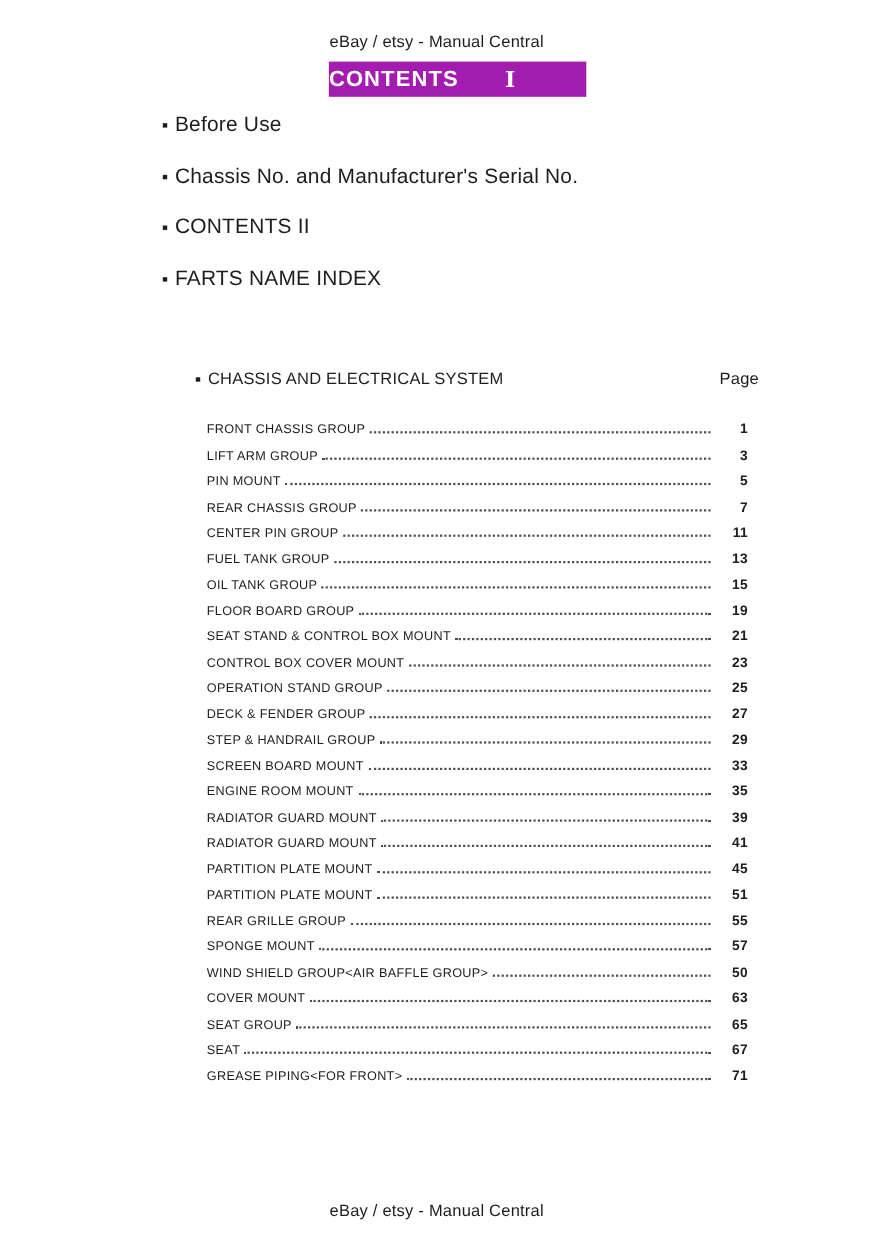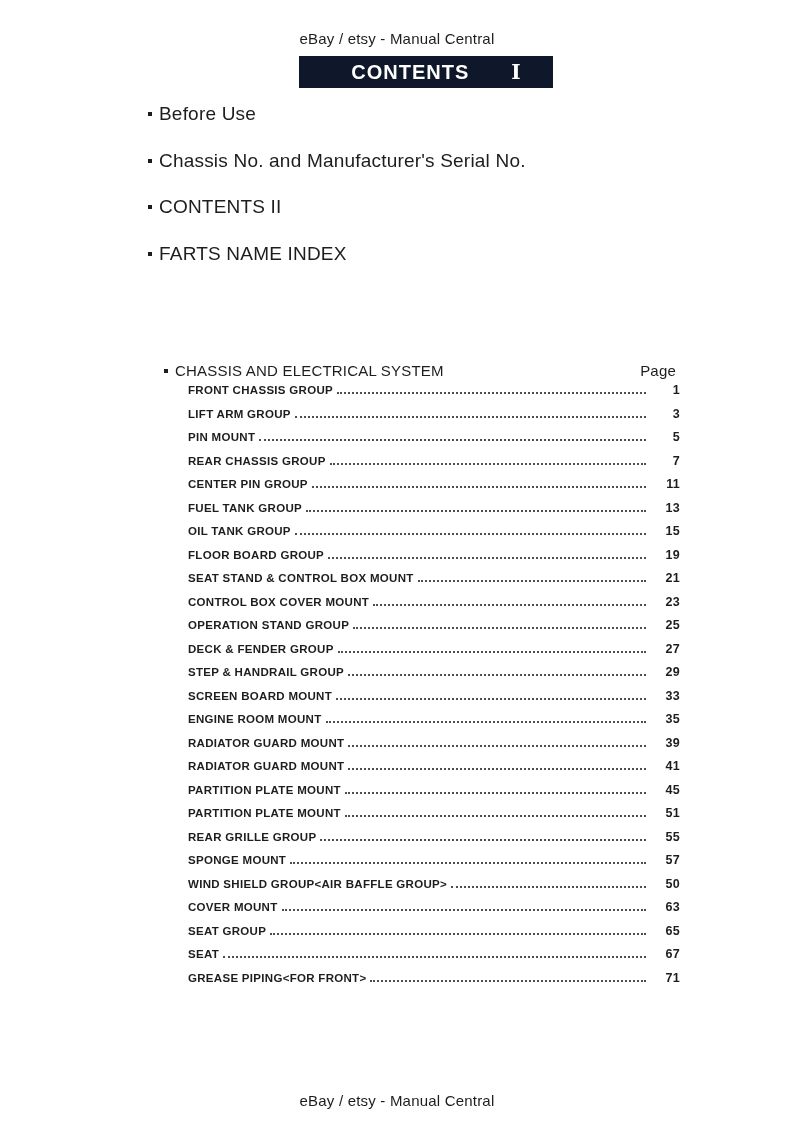--- a/index.html
+++ b/index.html
@@ -11,54 +11,53 @@
     position: relative;
     overflow: hidden;
   }
   .page-header {
     position: absolute; top: 30px; left: 0; width: 794px;
     text-align: center; font-size: 15px; letter-spacing: 0.2px;
   }
   .banner {
     position: absolute; top: 56px; left: 299px;
     width: 234px; height: 32px;
-    background: #0f172a; color: #ffffff;
-    display: flex; align-items: center; justify-content: center; gap: 42px; padding-left: 20px;
+    background: #a21caf; color: #ffffff;
+    display: flex; align-items: center; justify-content: flex-start; gap: 42px;
   }
   .banner-title {
     font-weight: bold; font-size: 20px; letter-spacing: 1px;
   }
   .banner-numeral {
     font-family: "DejaVu Serif", serif; font-size: 20px; font-weight: bold;
   }
   .front-matter { position: absolute; top: 105px; left: 148px; }
   .fm-item {
     height: 46.5px;
     display: flex; align-items: flex-start;
     font-size: 19px; letter-spacing: 0.2px; line-height: 17px;
   }
   .bullet {
     width: 4px; height: 4px; background: #1d1d1d;
     margin: 7px 7px 0 0; flex: none;
   }
   .section-row {
-    position: absolute; top: 336px; left: 164px; width: 512px;
+    position: absolute; top: 336px; left: 178px; width: 512px;
     display: flex; align-items: flex-start; font-size: 15px; letter-spacing: 0.2px;
     line-height: 18px;
-    margin-top: 26px;
   }
   .section-row .bullet { margin-top: 7px; }
   .section-title { flex: 1; }
   .page-col-label { flex: none; }
   .toc { position: absolute; top: 383px; left: 188px; width: 492px; }
   .toc-row {
     display: flex; align-items: baseline;
     height: 23.5px; font-size: 11.5px; letter-spacing: 0.3px;
   }
-  .toc-title { white-space: nowrap; font-weight: bold; }
+  .toc-title { white-space: nowrap; }
   .leader {
     flex: 1;
     border-bottom: 2px dotted #4d4d4d;
     margin: 0 8px 3px 4px;
     min-width: 20px;
   }
   .toc-page {
     width: 26px; flex: none; text-align: right;
     font-size: 12.5px; font-weight: bold;
   }

